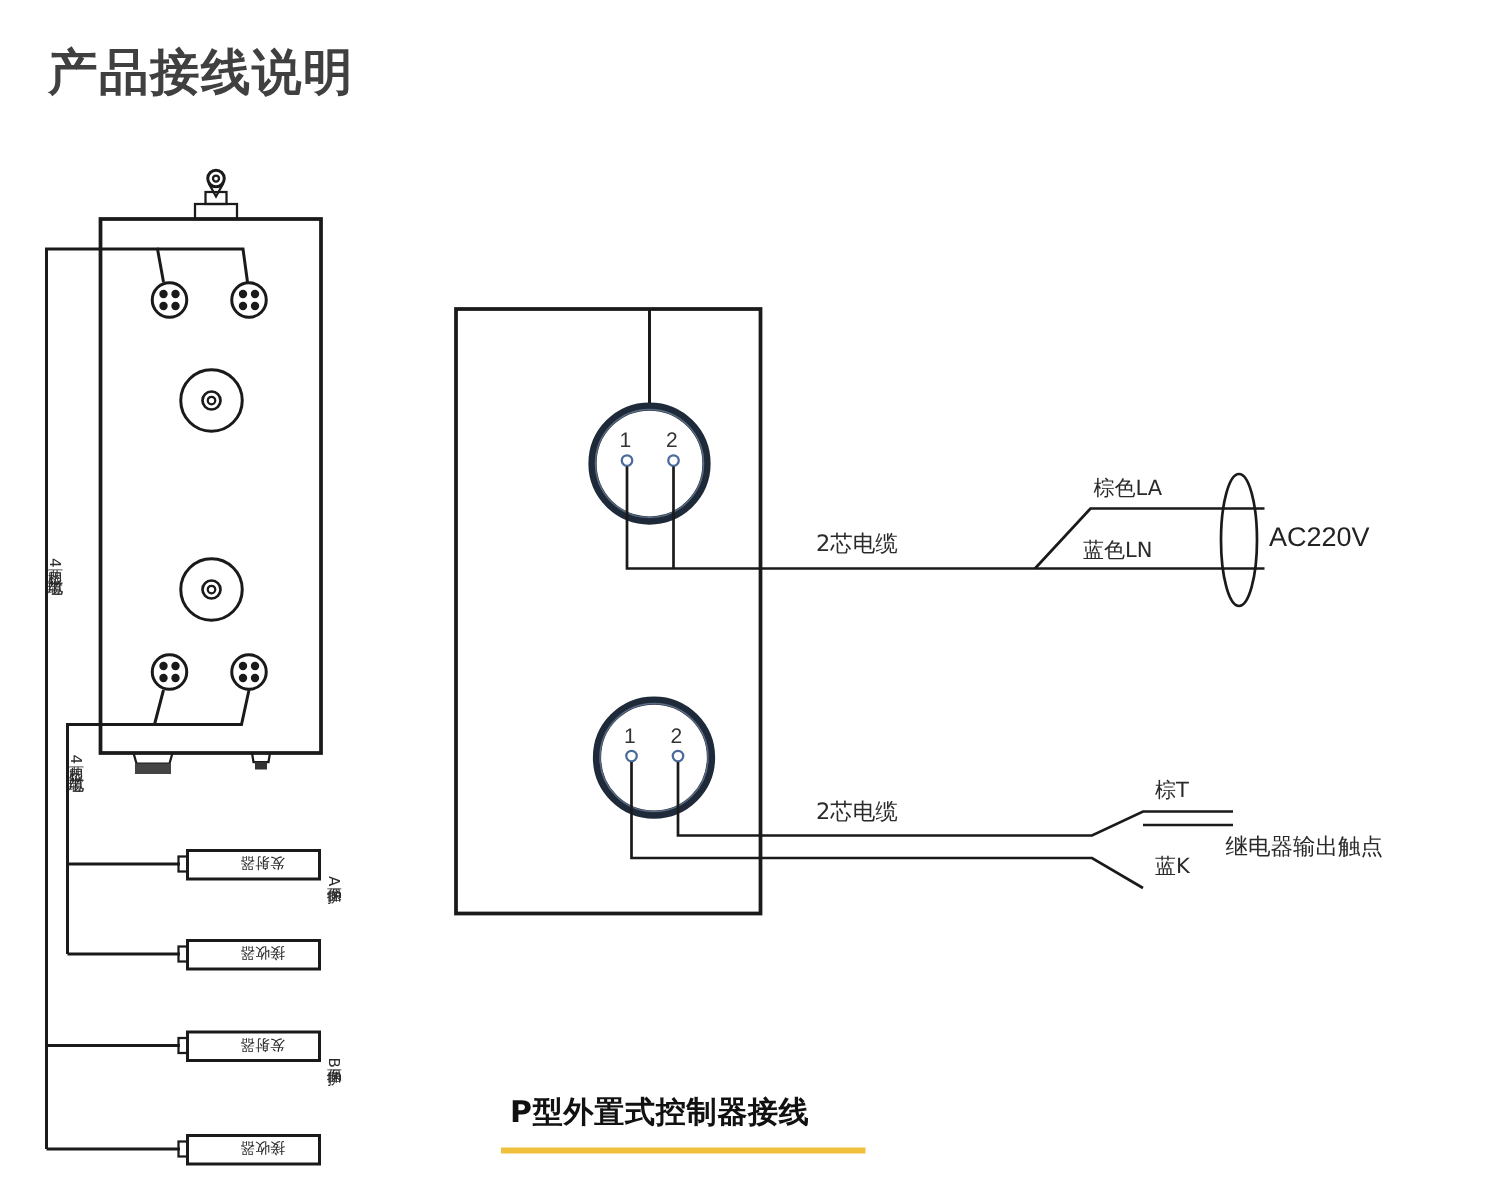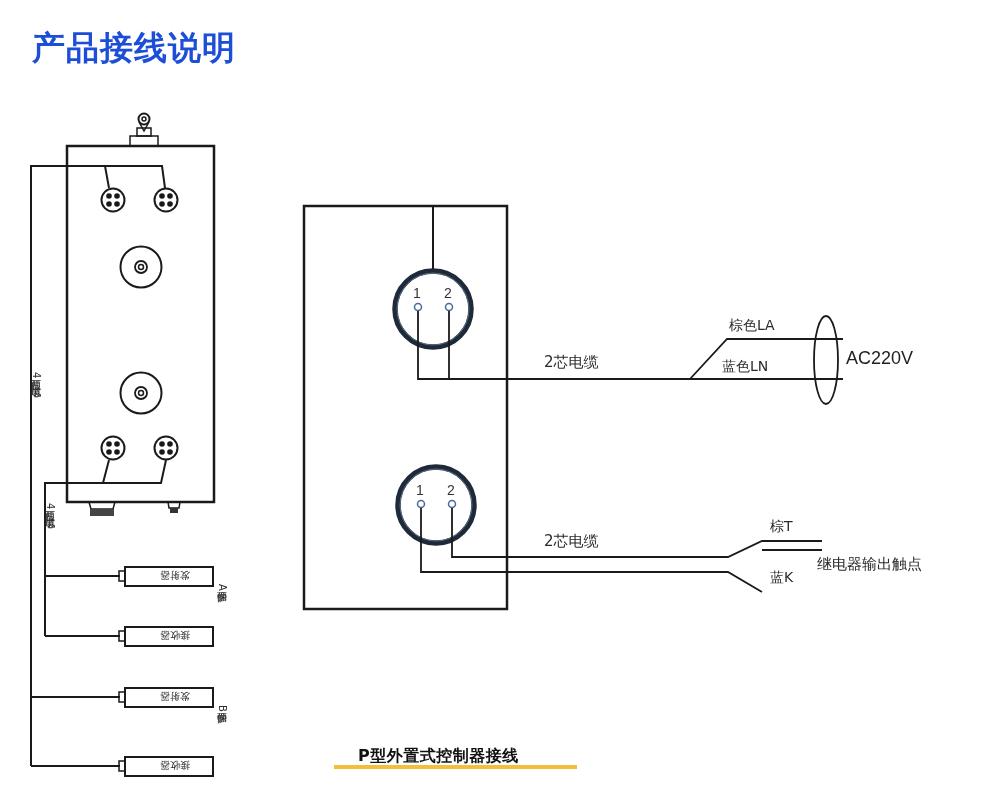--- a/index.html
+++ b/index.html
@@ -1,28 +1,28 @@
 <!DOCTYPE html>
 <html><head>
 <meta charset="utf-8">
 <style>
   html, body { margin: 0; padding: 0; background: #ffffff; }
   body { width: 1000px; height: 798px; position: relative; overflow: hidden;
          font-family: "DejaVu Sans", "Liberation Sans", sans-serif; color: #1a1a1a; }
   .page-title { position: absolute; left: 32px; top: 26px; font-size: 33px; font-weight: bold;
-                letter-spacing: 1px; color: #1d4ed8; margin: 0; }
+                letter-spacing: 1px; color: #404040; margin: 0; }
   svg.diagram { position: absolute; left: 0; top: 0; }
   .lbl { font-family: "DejaVu Sans", "Liberation Sans", sans-serif; fill: #2a2a2a; }
   .lbl-md { font-size: 15px; }
   .lbl-sm { font-size: 14px; }
   .lbl-xs { font-size: 10px; }
   .lbl-ac { font-family: "Liberation Sans", sans-serif; font-size: 18px; fill: #222; }
   .pin-num { font-family: "Liberation Sans", sans-serif; font-size: 14px; fill: #333; }
-  .caption { position: absolute; left: 340px; top: 728px; font-size: 16px; font-weight: bold;
-             color: #111; margin: 18px; letter-spacing: 0.5px; }
+  .caption { position: absolute; left: 340px; top: 728px; font-size: 20px; font-weight: bold;
+             color: #111; margin: 0; letter-spacing: 0.5px; }
   .caption-underline { position: absolute; left: 334px; top: 765px; width: 243px; height: 4px;
                        background: #f0bf3c; }
 </style>
 </head>
 <body>
 
 <h1 class="page-title">产品接线说明</h1>
 
 <svg class="diagram" width="1000" height="798" viewBox="0 0 1000 798">
   <g fill="none" stroke="#1a1a1a" stroke-width="2">

